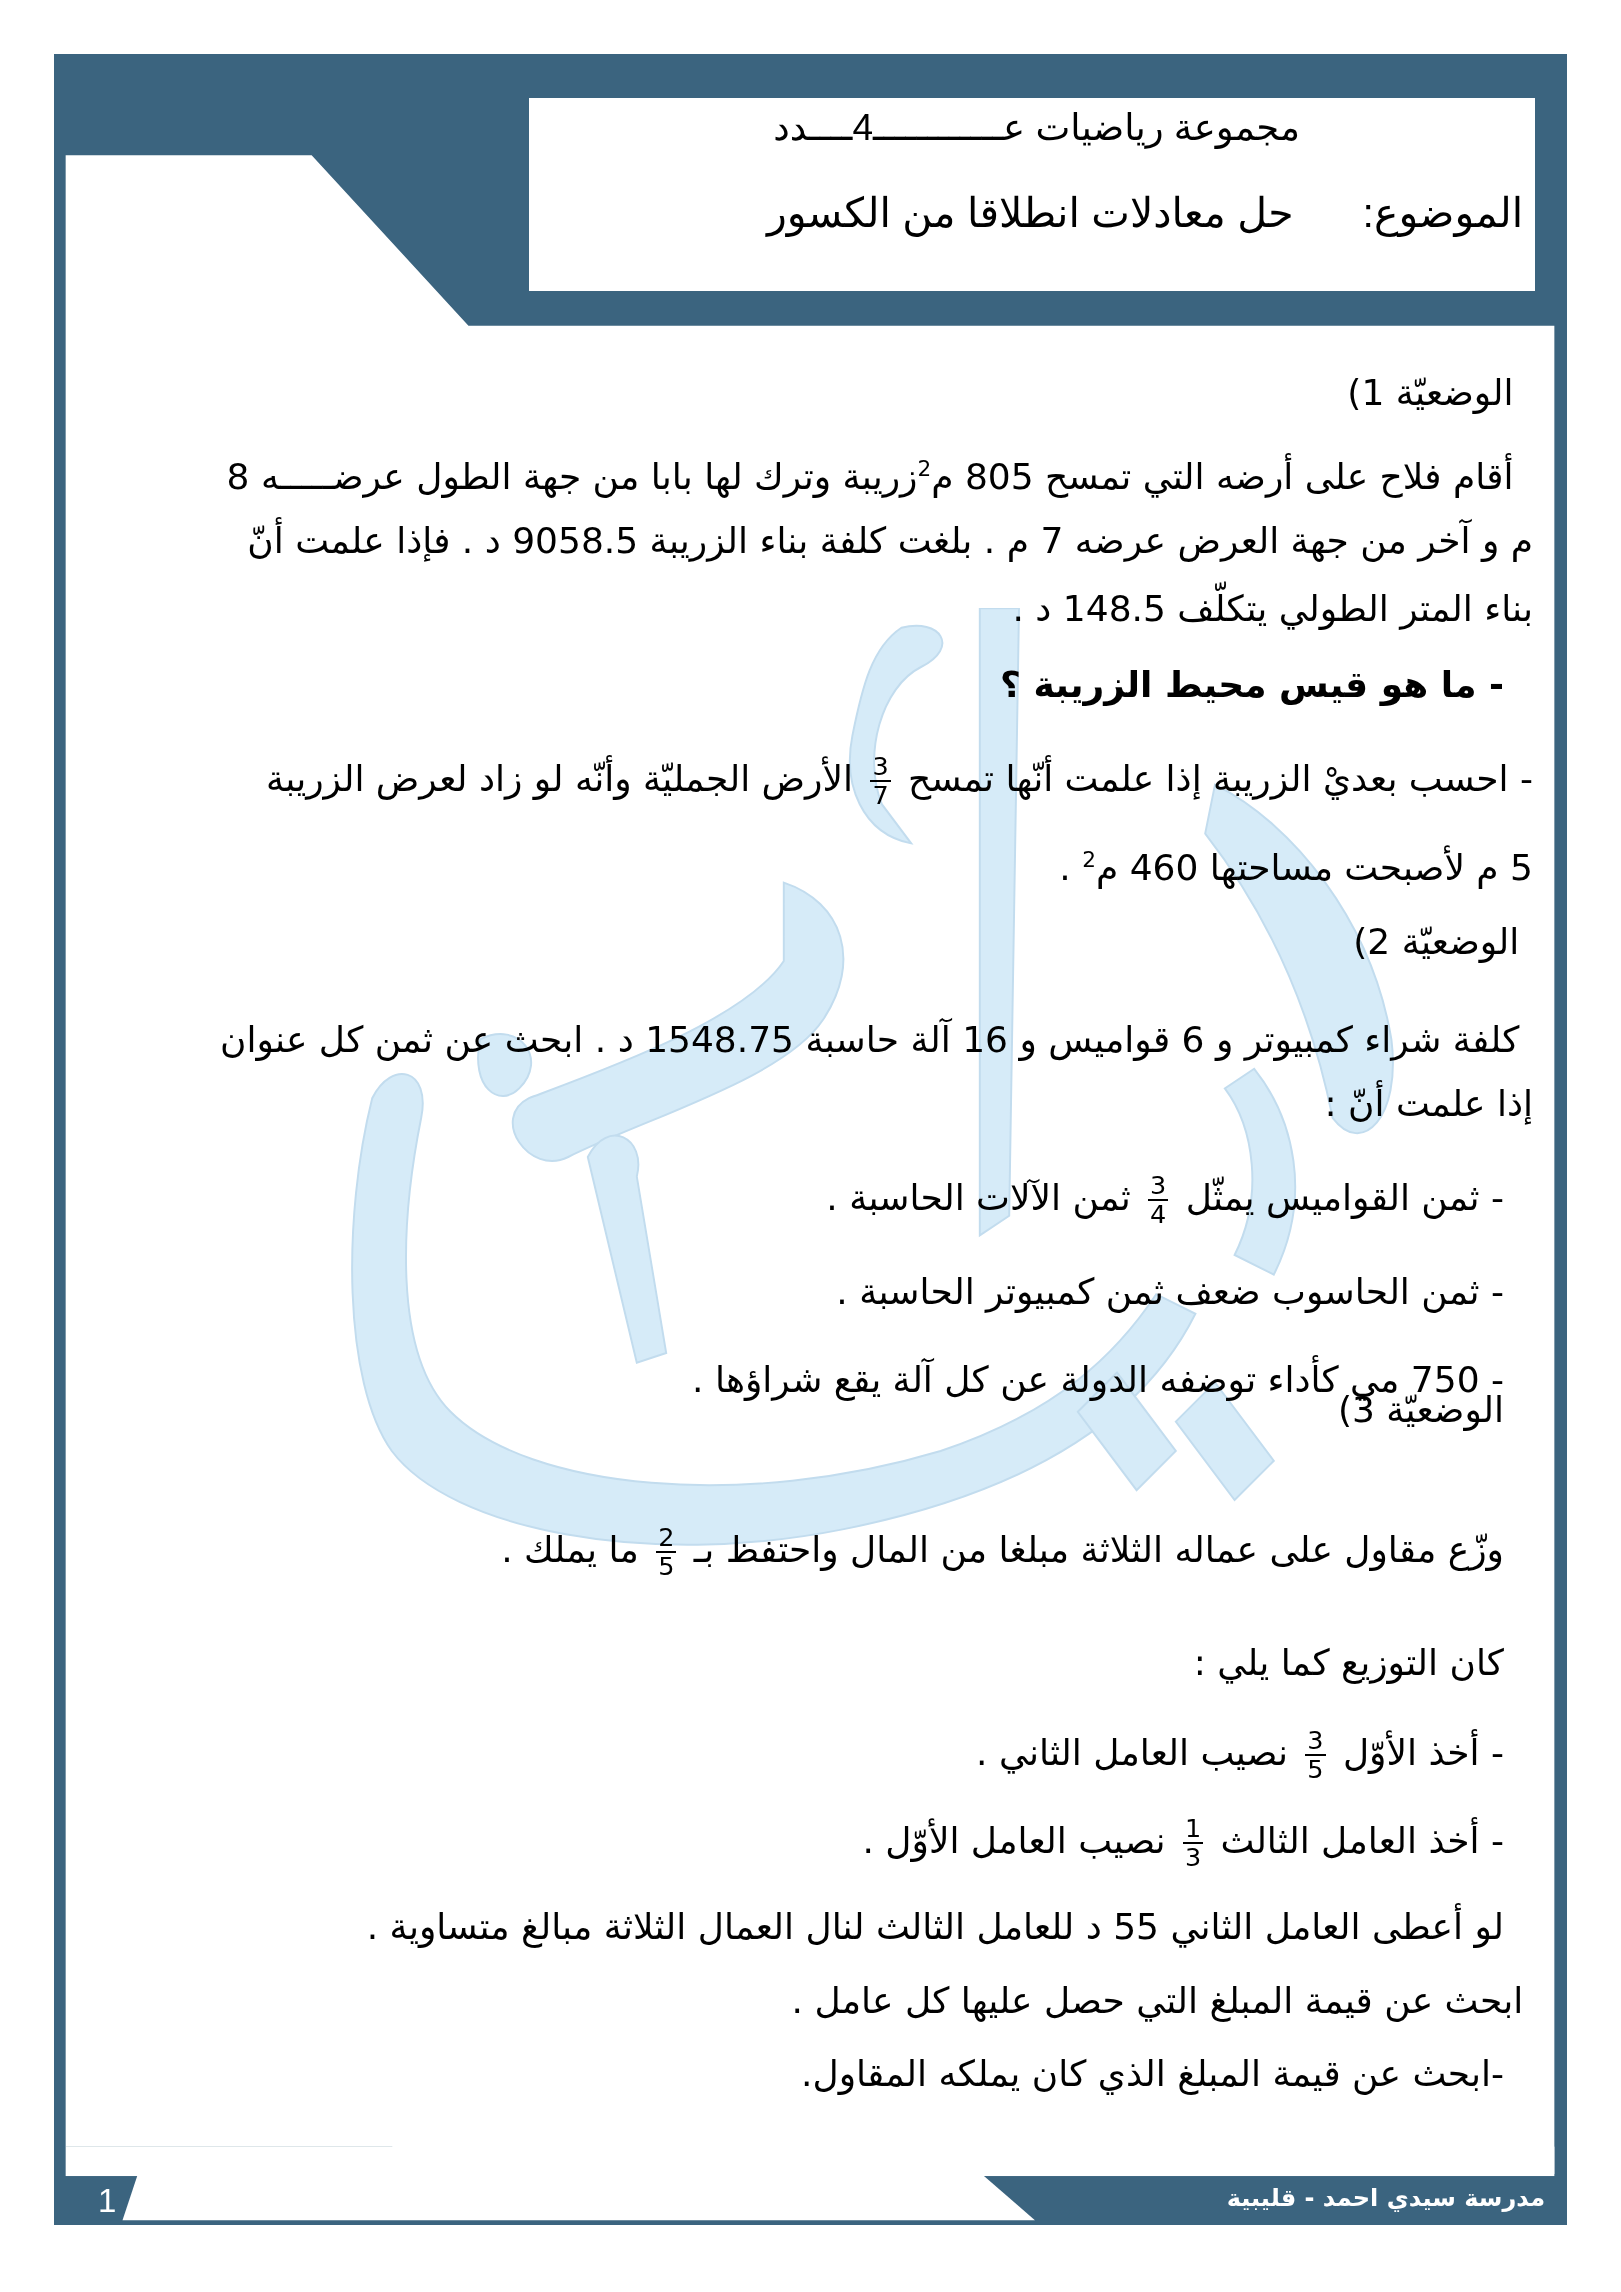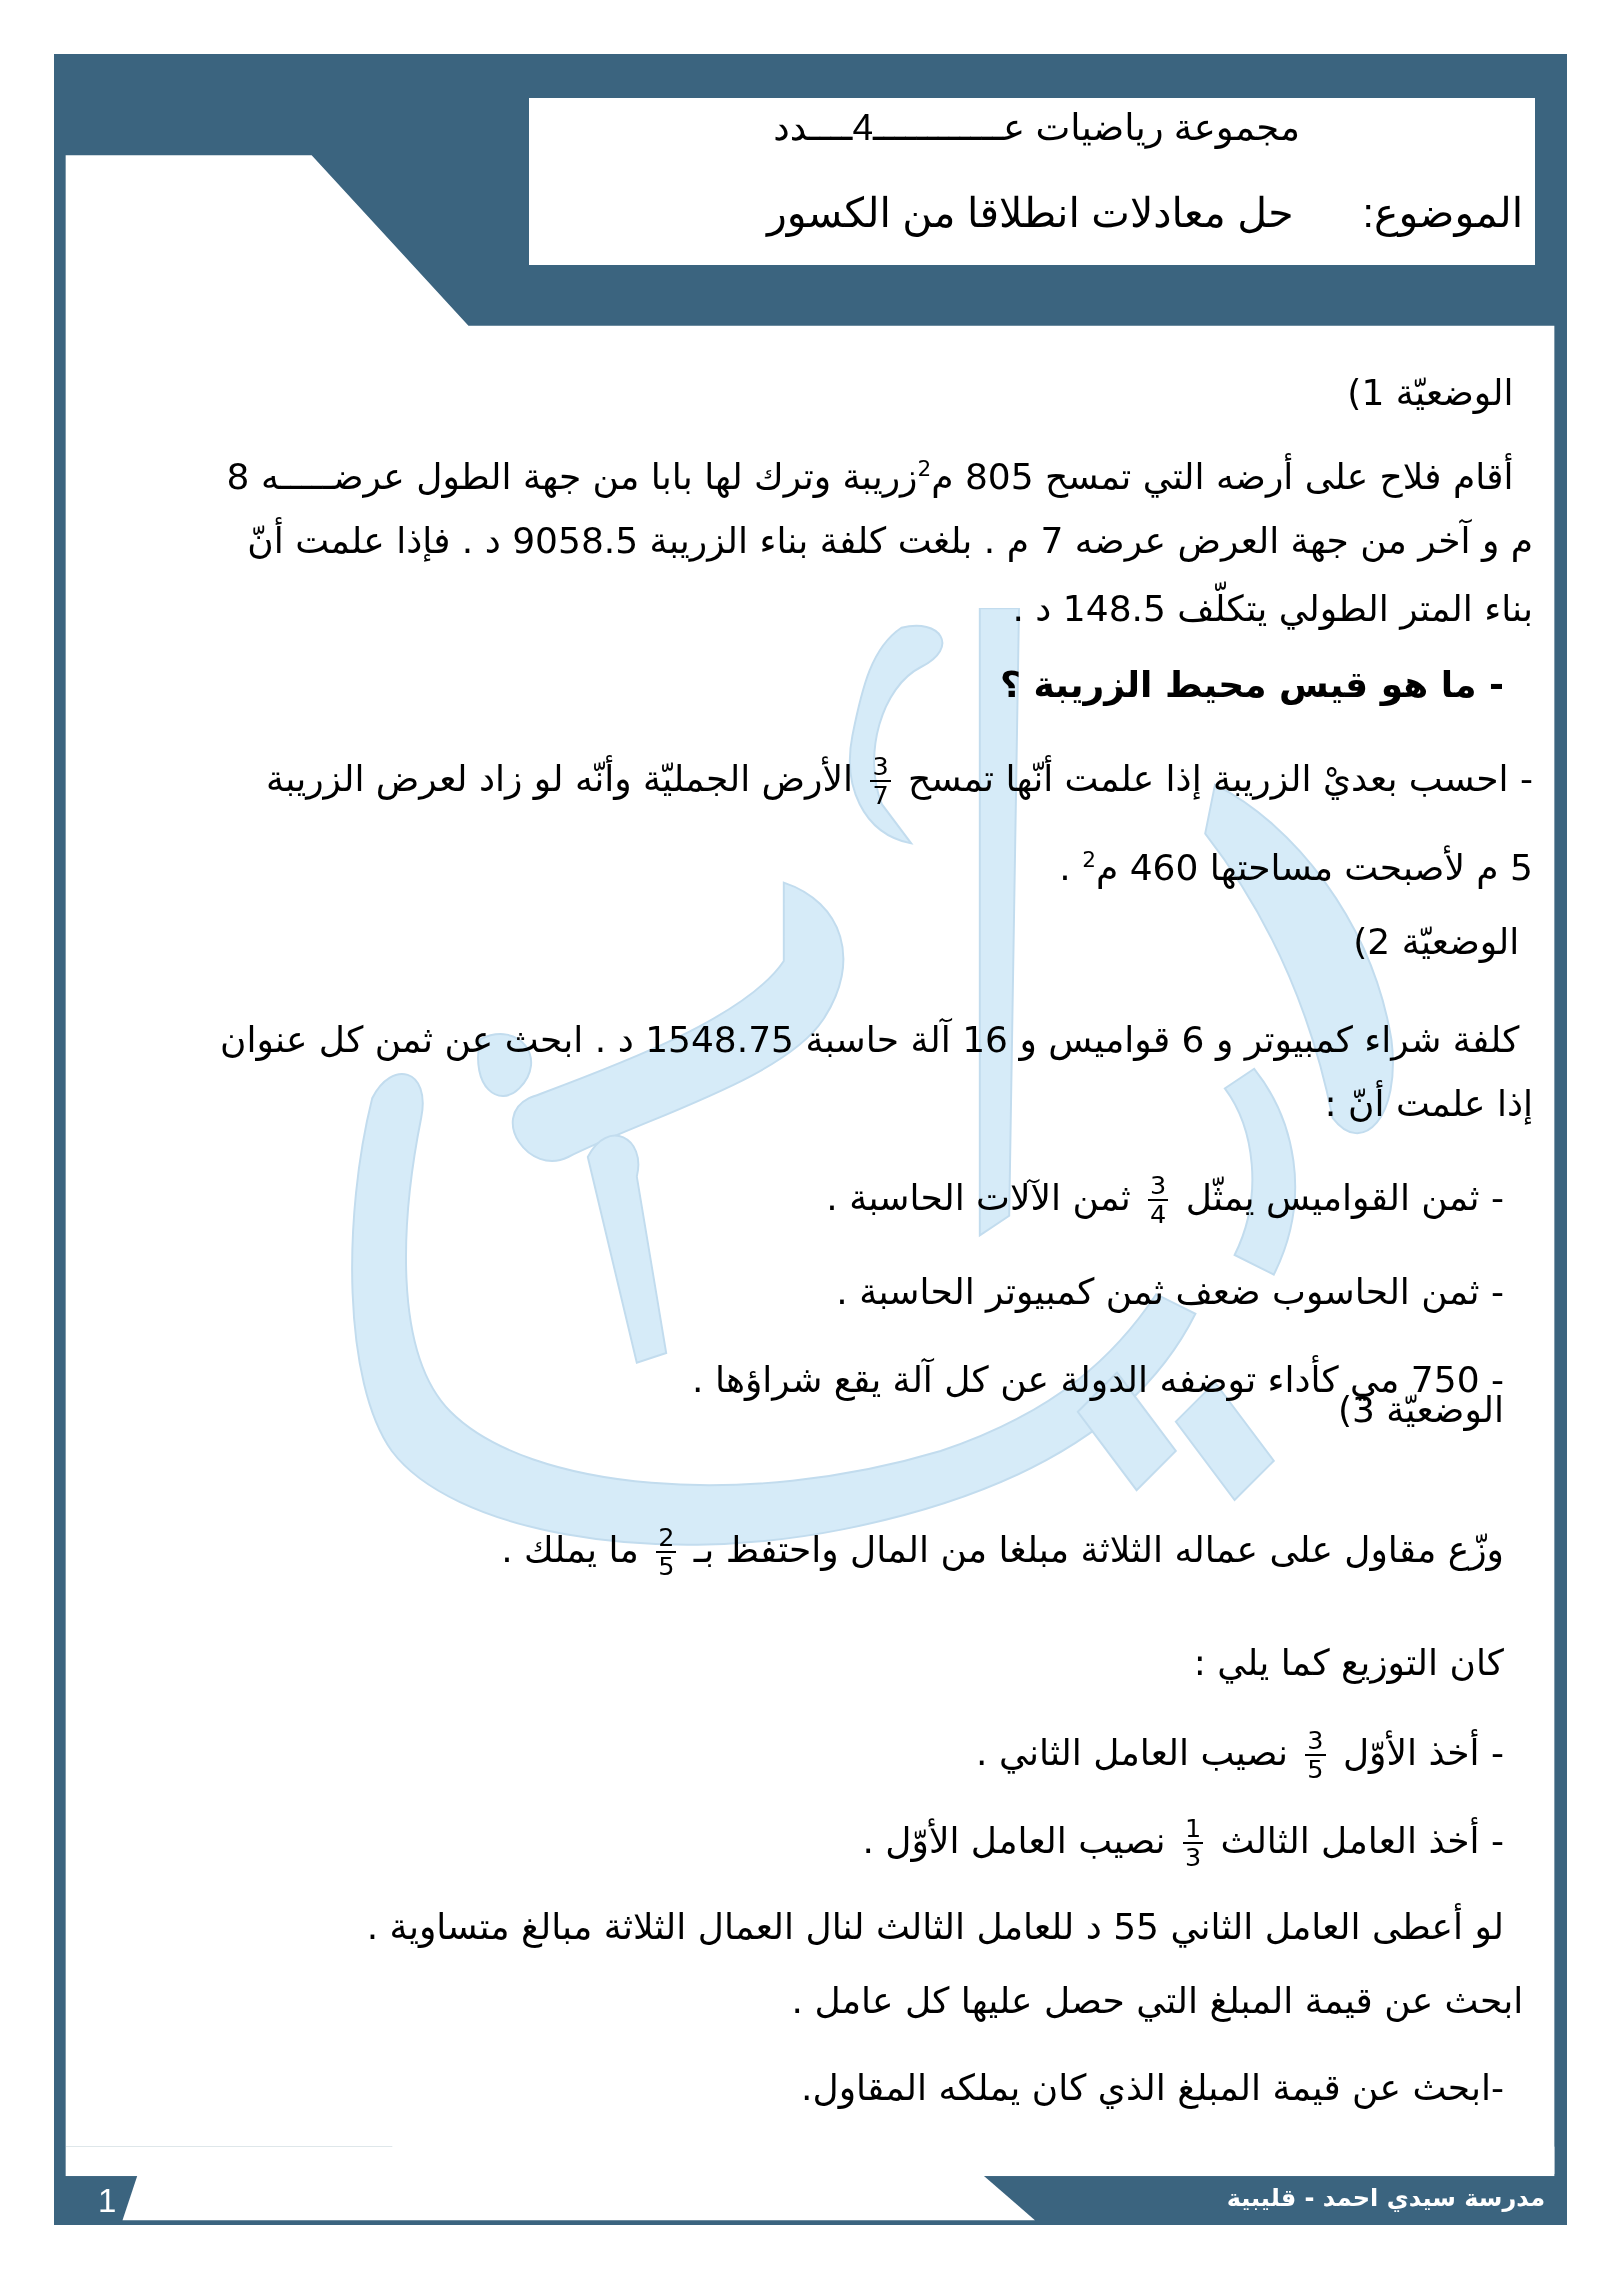--- a/index.html
+++ b/index.html
@@ -1,19 +1,19 @@
 <!DOCTYPE html>
 <html><head>
 <meta charset="utf-8">
 <style>
   html, body { margin:0; padding:0; background:#ffffff; }
   body { width:1621px; height:2293px; position:relative; overflow:hidden;
          font-family:"DejaVu Sans","Liberation Sans",sans-serif; color:#000; }
   .frame { position:absolute; left:54px; top:54px; width:1513px; height:2171px; background:#3b647f; }
-  .header-box { position:absolute; left:529px; top:98px; width:1006px; height:167px; background:#fff;
+  .header-box { position:absolute; left:529px; top:98px; width:1006px; height:193px; background:#fff;
                 direction:rtl; }
   .hdr-line { position:absolute; right:0; left:0; white-space:nowrap; font-family:"Liberation Sans",sans-serif; }
   .hdr1 { top:7.8px; right:235px; font-size:37px; text-align:right; }
   .hdr1 .num { font-size:37px; }
   .hdr2 { top:83px; right:11.8px; font-size:41px; text-align:right;margin-top:8px; }
   .hdr2 .gap { display:inline-block; width:69px; }
   .watermark { position:absolute; left:235px; top:608px; width:1176px; height:1000px; pointer-events:none; }
   .content { position:absolute; left:108px; right:88px; top:0; direction:rtl; }
   .line { position:absolute; right:0; left:0; white-space:nowrap; font-size:36px; line-height:1; text-align:right; }
   .title { font-size:36px; right:19.6px; }
@@ -107,18 +107,18 @@
     <span>نصيب العامل الثاني .</span>
   </div>
   <div class="line" style="top:1815px;right:29px;">
     <span>- أخذ العامل الثالث</span>
     <span class="frac"><span class="n">1</span><span class="d">3</span></span>
     <span>نصيب العامل الأوّل .</span>
   </div>
 
   <div class="line" style="top:1909px;right:29px;">لو أعطى العامل الثاني 55 د للعامل الثالث لنال العمال الثلاثة مبالغ متساوية .</div>
   <div class="line" style="top:1983px;right:9.8px;">ابحث عن قيمة المبلغ التي حصل عليها كل عامل .</div>
-  <div class="line" style="top:2056px;right:29px;margin-top:14px;">-ابحث عن قيمة المبلغ الذي كان يملكه المقاول.</div>
+  <div class="line" style="top:2056px;right:29px;">-ابحث عن قيمة المبلغ الذي كان يملكه المقاول.</div>
 </div>
 
 <div class="page-num">1</div>
 <div class="footer-school">مدرسة سيدي احمد - قليبية</div>
 
 
 </body></html>

